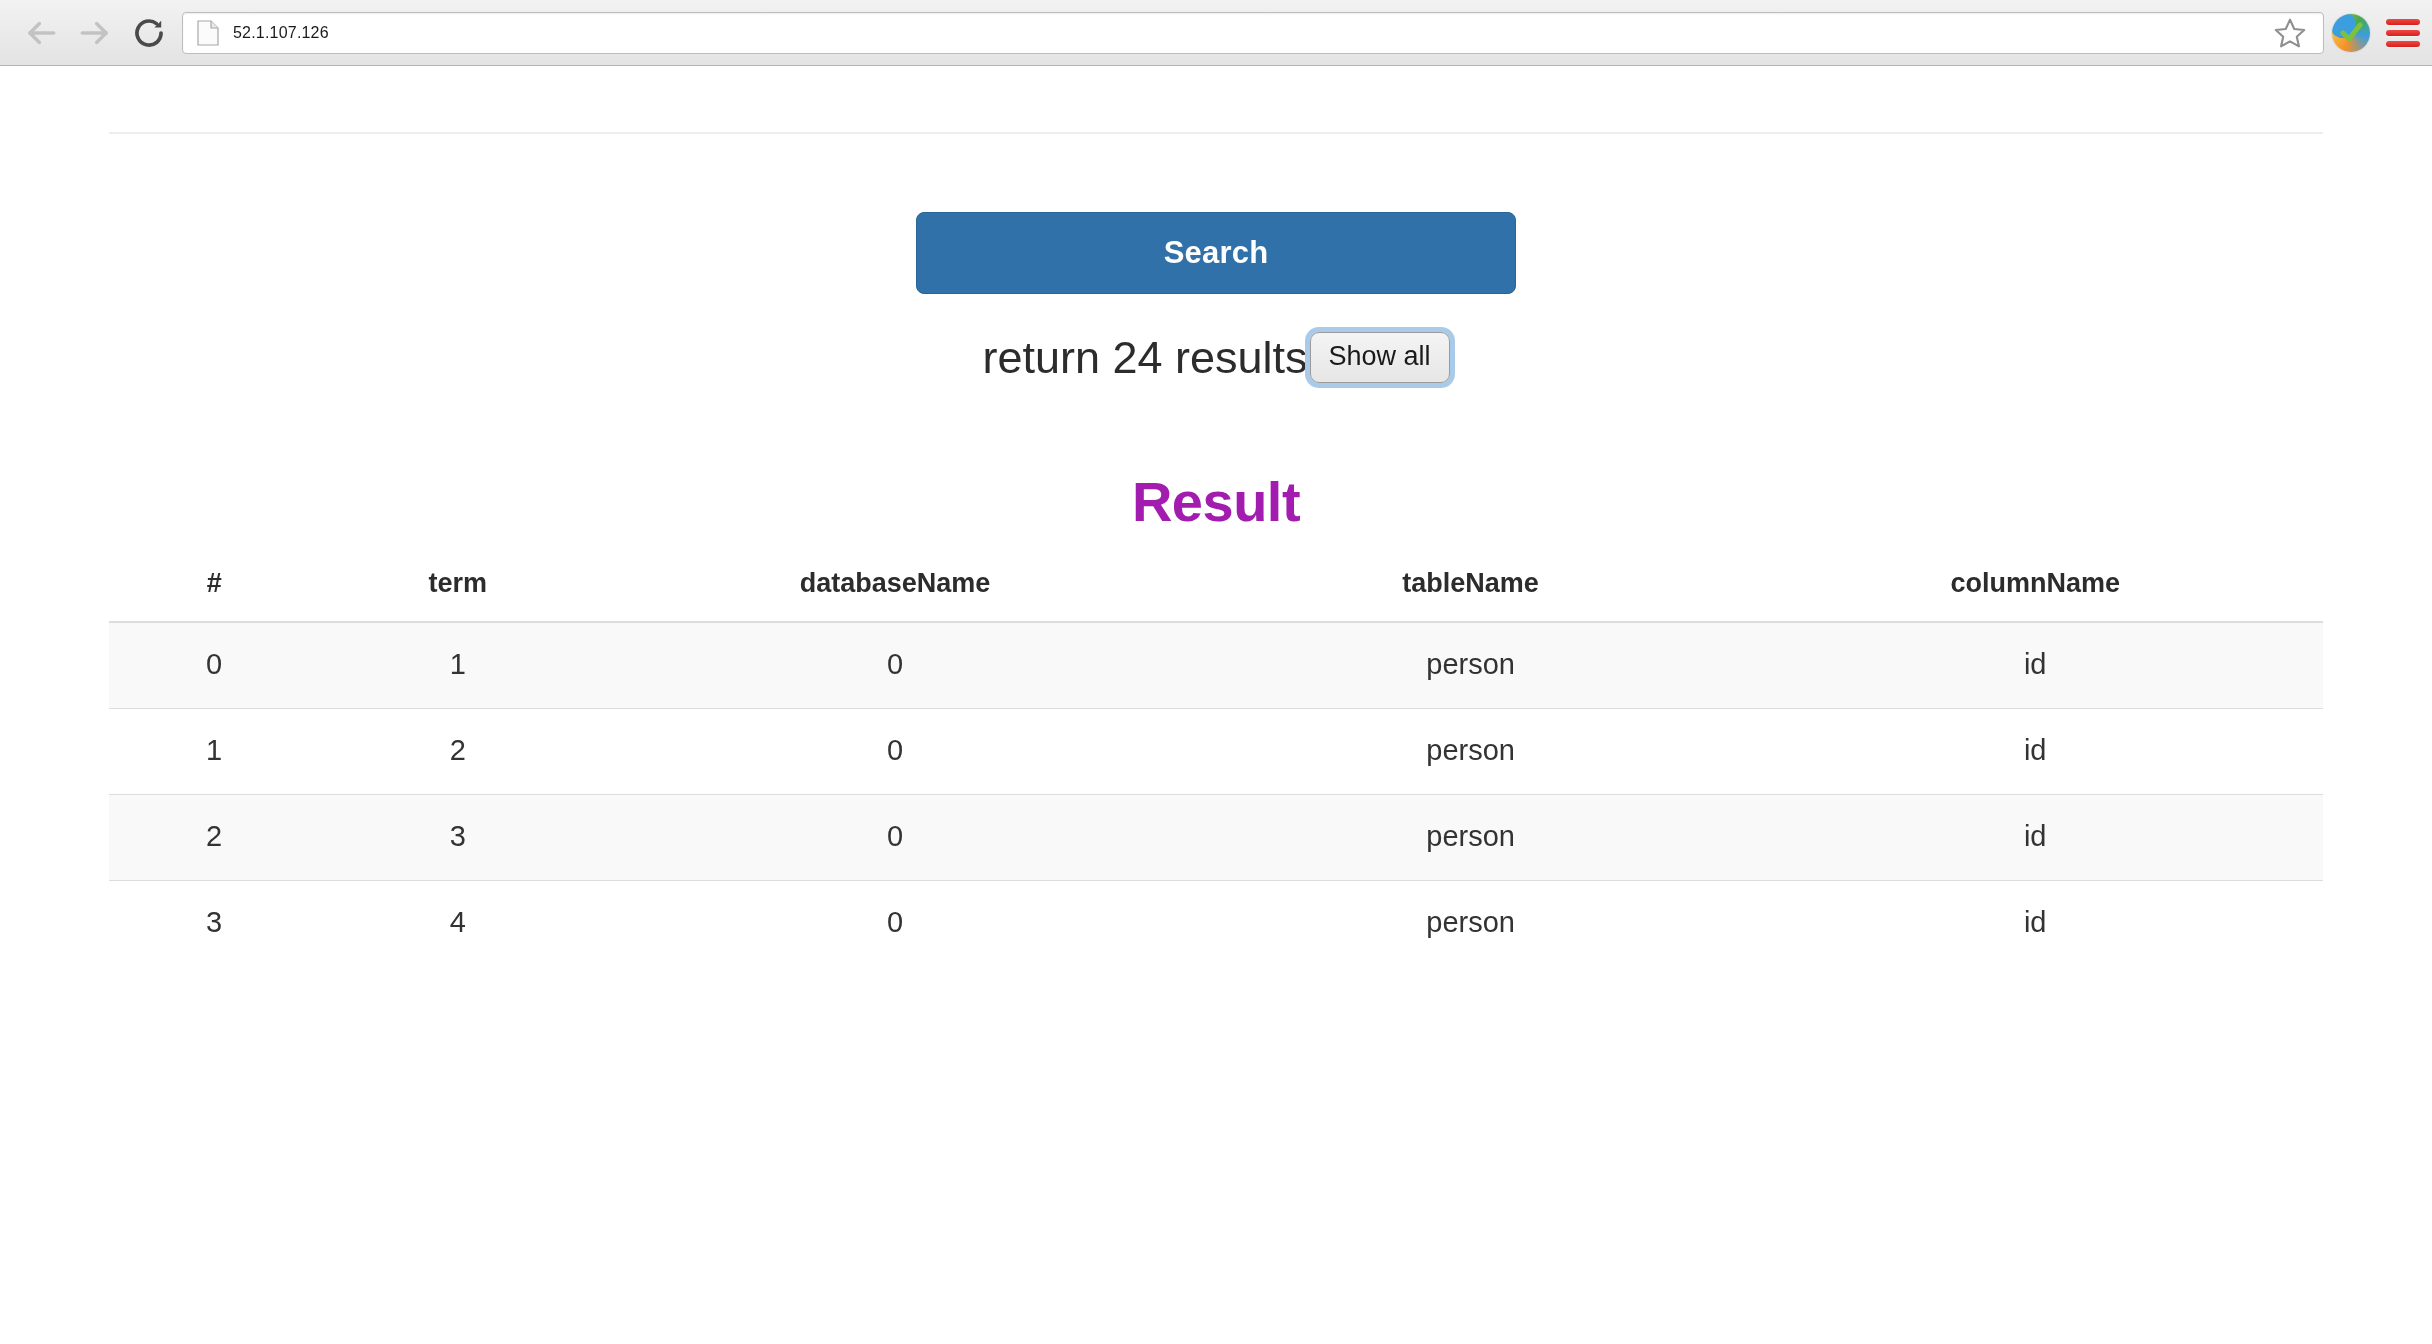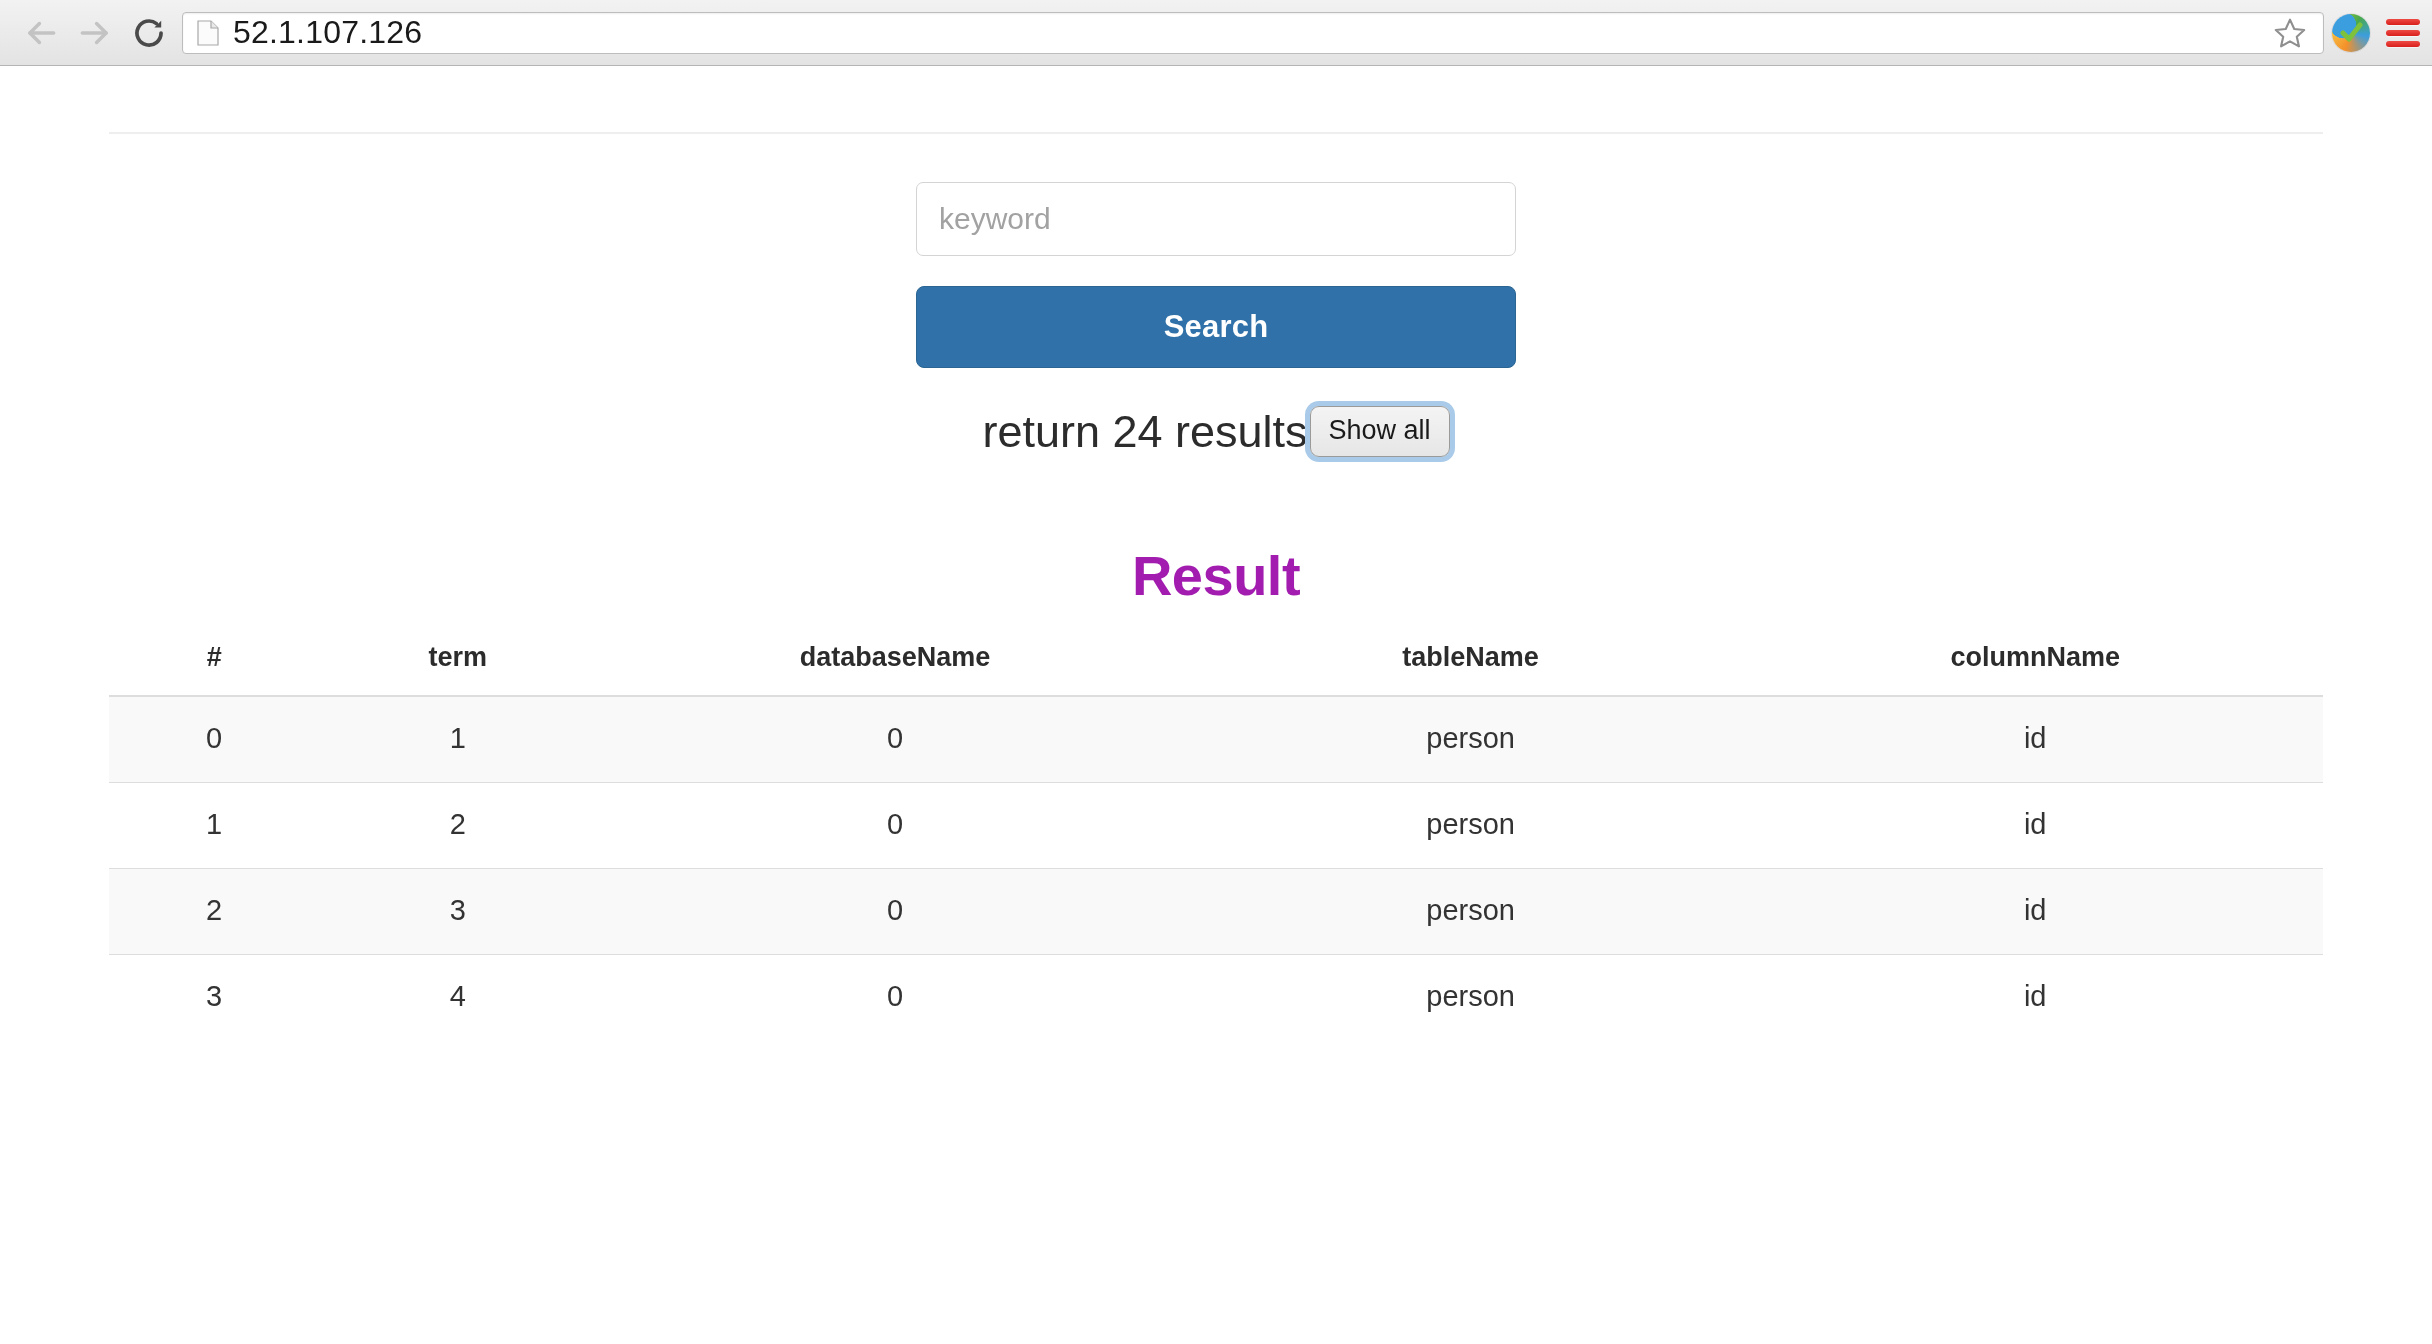--- a/index.html
+++ b/index.html
@@ -58,21 +58,21 @@
     padding: 0 10px 0 14px;
   }
   .page-icon {
     flex: 0 0 auto;
     width: 22px;
     height: 26px;
     margin-right: 14px;
   }
   .url-text {
     flex: 1 1 auto;
-    font-size: 32px;
+    font-size: 16px;
     color: #1a1a1a;
     letter-spacing: 0.2px;
     white-space: nowrap;
     overflow: hidden;
     font-family: "Liberation Sans", sans-serif;
   }
   .star-icon {
     flex: 0 0 auto;
     width: 34px;
     height: 34px;
@@ -314,21 +314,20 @@
     </div>
   </div>
 </div>
 
 <div class="page">
   <div class="container">
 
     <hr class="title-rule">
 
     <div class="search-area">
-      <input class="keyword-input" type="text" placeholder="keyword" style="">
       <button class="search-button">Search</button>
 
       <div class="result-count-row">
         <span class="result-count-text">return 24 results</span>
         <button class="show-all-button">Show all</button>
       </div>
     </div>
 
     <h2 class="result-heading">Result</h2>
 

